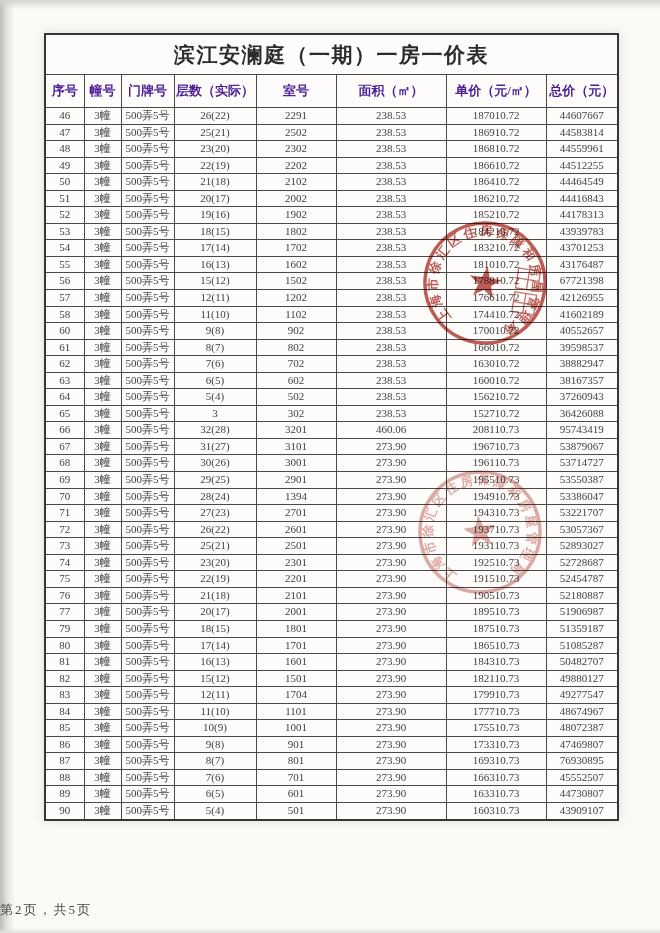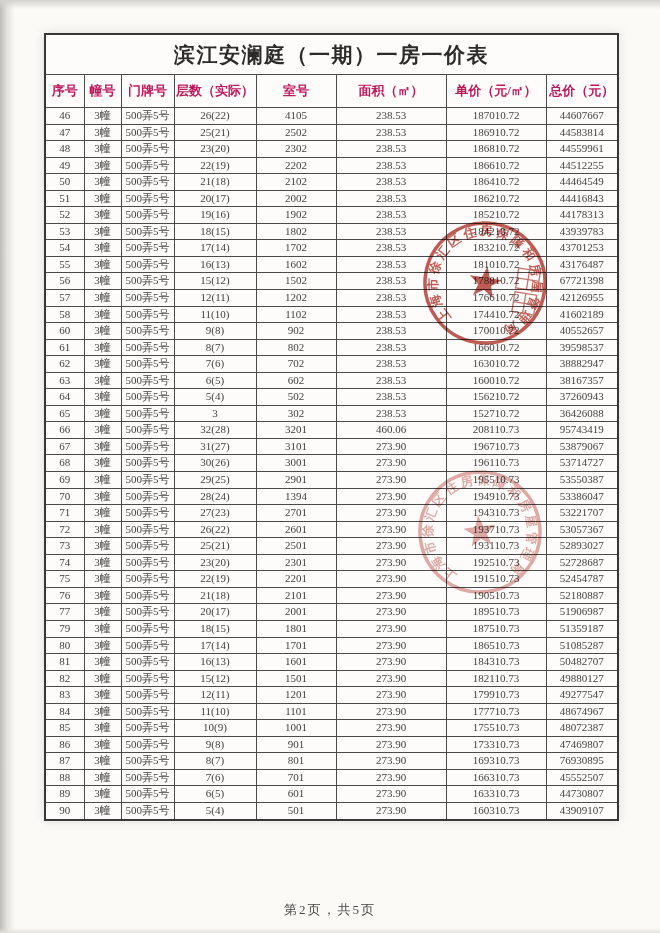--- a/index.html
+++ b/index.html
@@ -36,34 +36,33 @@
   }
   table.price-table { border:2px solid #393735; }
   th.title-cell {
     height:37px;
     font-size:21px; font-weight:bold; letter-spacing:1.5px;
     color:#2d2b29;
     margin-top:8px;
   }
   tr.head-row th {
     height:30px;
-    font-size:13px; font-weight:bold; color:#be185d;
+    font-size:13px; font-weight:bold; color:#4c1d95;
     white-space:nowrap; overflow:hidden;
   }
   tbody td {
     height:15.55px; line-height:15.55px;
     font-size:11px; text-align:center;
     white-space:nowrap; overflow:hidden;
     color:#413f3d;
     padding:0;
   }
 
   .page-footer {
     position:absolute; left:0; top:901px; width:660px;
-    text-align:center;
     font-size:13px; letter-spacing:2px; color:#4a4846;
   }
 
   .stamp {
     position:absolute;
     mix-blend-mode:multiply;
     pointer-events:none;
   }
   .stamp-1 { left:420px; top:218px; color:#ad2f27; opacity:0.78; transform:rotate(9deg); }
   .stamp-2 { left:415px; top:467px; color:#b8433a; opacity:0.45; transform:rotate(-7deg); }
@@ -101,21 +100,21 @@
       <th>单价（元/㎡）</th>
       <th>总价（元）</th>
     </tr>
   </thead>
   <tbody>
       <tr>
         <td>46</td>
         <td>3幢</td>
         <td>500弄5号</td>
         <td>26(22)</td>
-        <td>4105</td>
+        <td>2291</td>
         <td>238.53</td>
         <td>187010.72</td>
         <td>44607667</td>
       </tr>
       <tr>
         <td>47</td>
         <td>3幢</td>
         <td>500弄5号</td>
         <td>25(21)</td>
         <td>2502</td>
@@ -451,21 +450,21 @@
         <td>1501</td>
         <td>273.90</td>
         <td>182110.73</td>
         <td>49880127</td>
       </tr>
       <tr>
         <td>83</td>
         <td>3幢</td>
         <td>500弄5号</td>
         <td>12(11)</td>
-        <td>1201</td>
+        <td>1704</td>
         <td>273.90</td>
         <td>179910.73</td>
         <td>49277547</td>
       </tr>
       <tr>
         <td>84</td>
         <td>3幢</td>
         <td>500弄5号</td>
         <td>11(10)</td>
         <td>1101</td>

